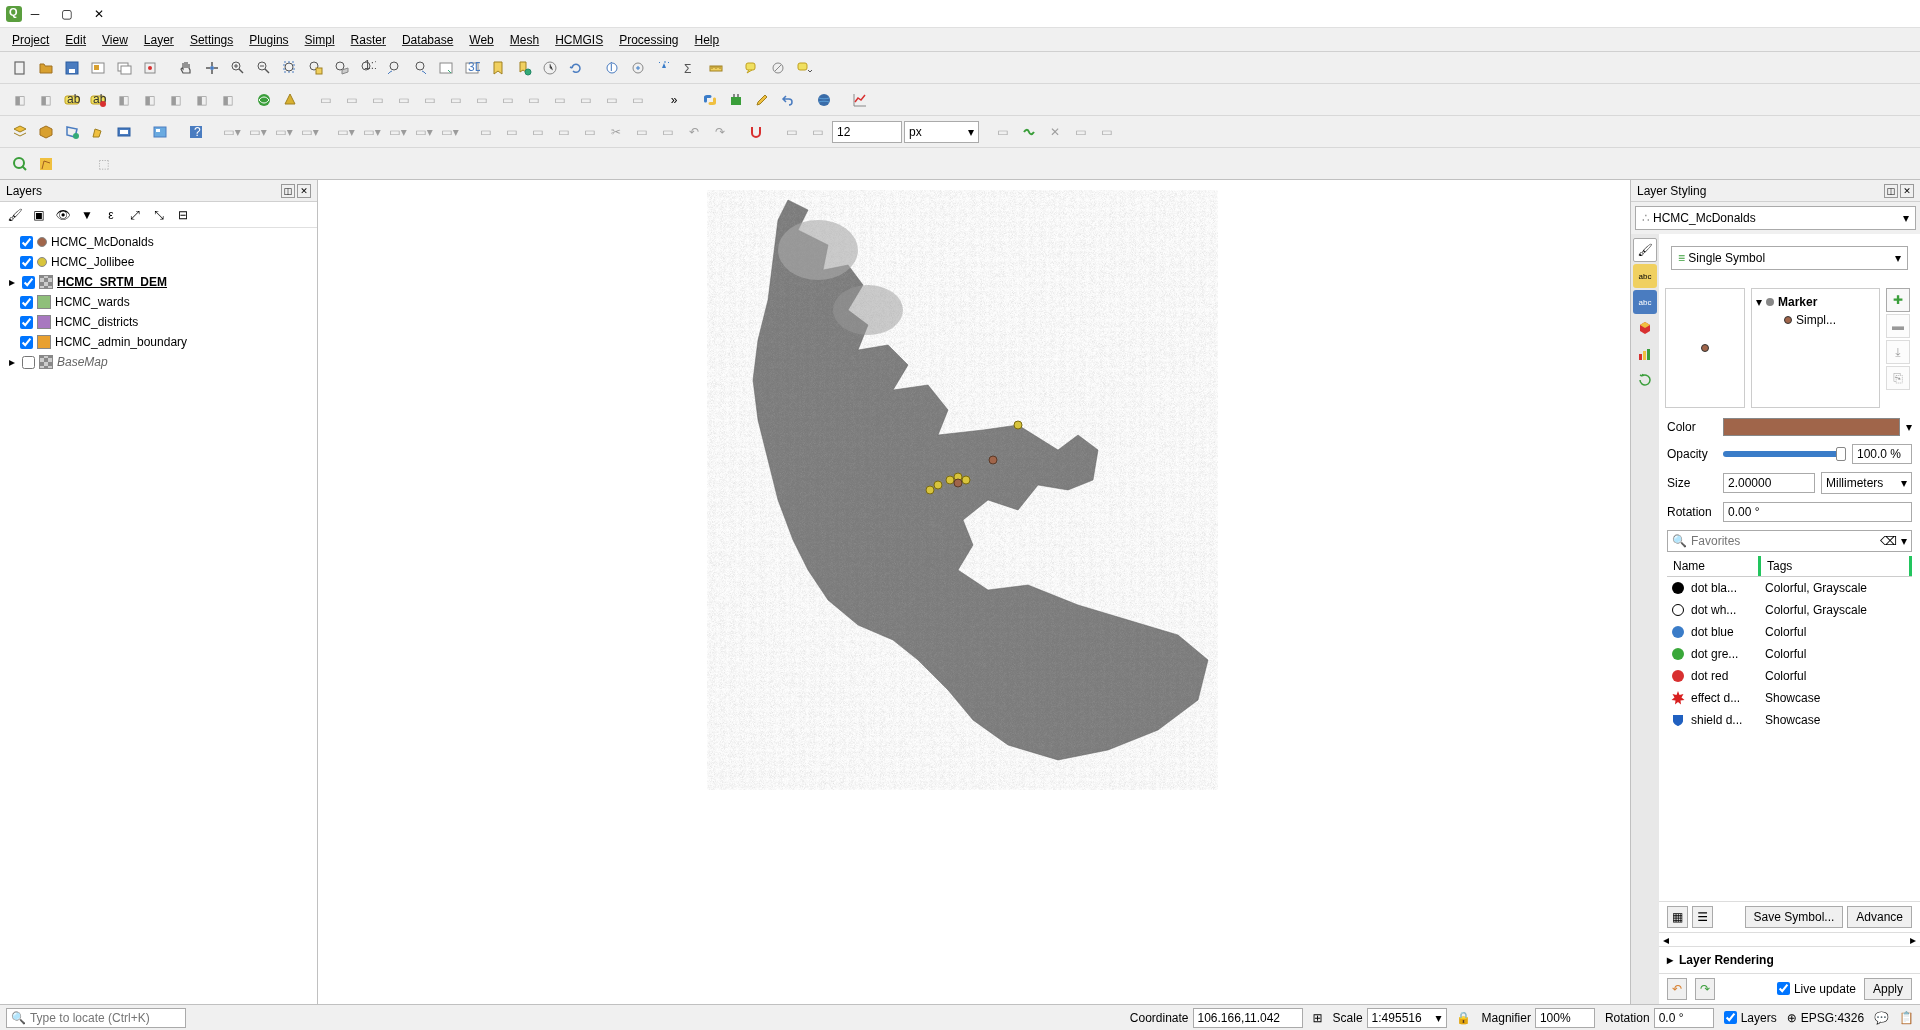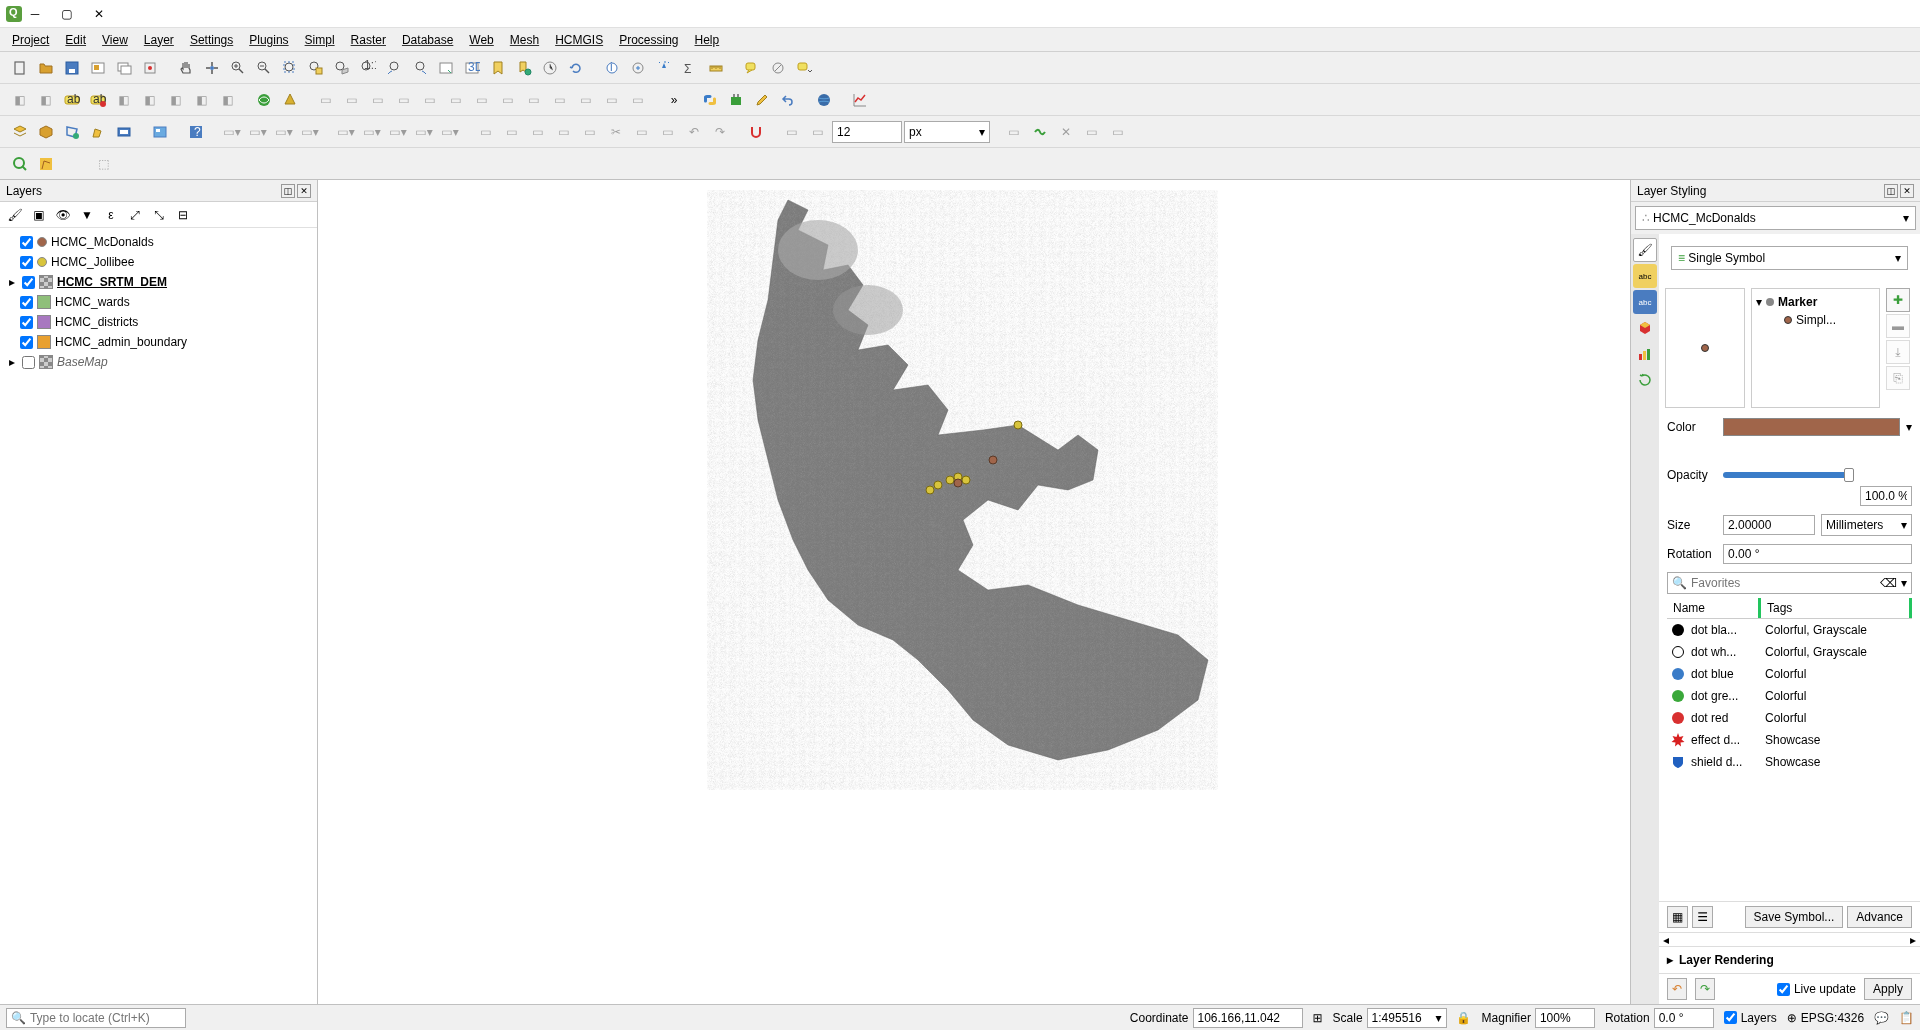--- a/index.html
+++ b/index.html
@@ -12,21 +12,21 @@
 .titlebar .winbtn { width: 14px; height: 14px; display: flex; align-items: center; justify-content: center; cursor: pointer; }
 .menubar { height: 24px; background: #f0f0f0; display: flex; align-items: center; padding: 0 4px; border-bottom: 1px solid #d0d0d0; }
 .menubar .mitem { padding: 2px 8px; cursor: pointer; }
 .menubar .mitem span { text-decoration: underline; text-decoration-color: #333; }
 .toolbar { height: 32px; background: #f0f0f0; display: flex; align-items: center; padding: 0 8px; gap: 2px; border-bottom: 1px solid #d8d8d8; }
 .toolbar.last { border-bottom: 1px solid #c0c0c0; }
 .tbtn { width: 24px; height: 24px; display: flex; align-items: center; justify-content: center; cursor: pointer; border-radius: 2px; position: relative; }
 .tbtn.disabled { opacity: 0.35; cursor: default; }
 .tsep { width: 8px; }
 .tspin { width: 70px; height: 22px; border: 1px solid #aaa; background: #fff; padding: 0 4px; display: flex; align-items: center; }
-.tsel { width: 86px; height: 22px; border: 1px solid #aaa; background: #fff; padding: 0 4px; display: flex; align-items: center; justify-content: space-between; }
+.tsel { width: 75px; height: 22px; border: 1px solid #aaa; background: #fff; padding: 0 4px; display: flex; align-items: center; justify-content: space-between; }
 .main { flex: 1; display: flex; overflow: hidden; }
 .leftpanel { width: 318px; background: #fff; border-right: 1px solid #c0c0c0; display: flex; flex-direction: column; }
 .panelhdr { height: 22px; background: #f0f0f0; border-bottom: 1px solid #d0d0d0; display: flex; align-items: center; padding: 0 6px; justify-content: space-between; }
 .panelhdr .pbtns { display: flex; gap: 2px; }
 .panelhdr .pbtn { width: 14px; height: 14px; border: 1px solid #999; font-size: 9px; display: flex; align-items: center; justify-content: center; cursor: pointer; }
 .layertb { height: 26px; display: flex; align-items: center; padding: 0 6px; gap: 6px; border-bottom: 1px solid #e0e0e0; }
 .ltbtn { width: 18px; height: 18px; cursor: pointer; display: flex; align-items: center; justify-content: center; }
 .layertree { flex: 1; padding: 4px 6px; overflow: auto; }
 .lnode { display: flex; align-items: center; height: 20px; gap: 4px; padding-left: 14px; }
 .lnode.group { padding-left: 0; }
@@ -52,21 +52,21 @@
 .tree2 { flex: 1; border: 1px solid #ccc; padding: 4px; }
 .tnode { display: flex; align-items: center; gap: 4px; cursor: pointer; height: 18px; }
 .tnode.child { padding-left: 28px; }
 .minibtns { width: 28px; display: flex; flex-direction: column; gap: 2px; }
 .minibtn { width: 24px; height: 24px; border: 1px solid #aaa; background: #f8f8f8; display: flex; align-items: center; justify-content: center; cursor: pointer; }
 .proprow { display: flex; align-items: center; padding: 4px 8px; gap: 6px; }
 .proprow label { width: 50px; }
 .colorswatch { flex: 1; height: 18px; background: #a0654a; border: 1px solid #888; cursor: pointer; }
 .slider { flex: 1; height: 6px; background: linear-gradient(to right, #3a7cc8 0%, #3a7cc8 100%); border-radius: 3px; position: relative; }
 .slider .thumb { position: absolute; right: 0; top: -4px; width: 10px; height: 14px; background: #fff; border: 1px solid #888; border-radius: 2px; }
-.numinput { width: 52px; height: 20px; border: 1px solid #aaa; padding: 0 4px; margin-top: 42px; }
+.numinput { width: 60px; height: 20px; border: 1px solid #aaa; padding: 0 4px; }
 .wideinput { width: 92px; height: 20px; border: 1px solid #aaa; padding: 0 4px; }
 .favsearch { margin: 4px 8px; height: 22px; border: 1px solid #aaa; background: #fff; display: flex; align-items: center; padding: 0 4px; gap: 4px; }
 .favsearch input { border: none; outline: none; flex: 1; }
 .favtable { flex: 1; margin: 0 8px; overflow: auto; }
 .favhdr { display: flex; border-bottom: 1px solid #ccc; }
 .favhdr .col { padding: 3px 6px; border-right: 3px solid #22c55e; }
 .favrow { display: flex; align-items: center; height: 22px; cursor: pointer; }
 .favrow .icon { width: 22px; display: flex; justify-content: center; }
 .favrow .dot { width: 12px; height: 12px; border-radius: 50%; }
 .favrow .n { width: 72px; padding-left: 2px; overflow: hidden; text-overflow: ellipsis; white-space: nowrap; }
@@ -748,21 +748,21 @@
             <span>▸</span>
           </div>
         <div class="rendercollapse">
           <span>▸</span>
           <span>Layer Rendering</span>
         </div>
         <div class="livebar">
           <div class="btn" style="padding:0 4px;color:#d88030">↶</div>
           <div class="btn" style="padding:0 4px;color:#3a9e3a">↷</div>
           <div style="flex:1"></div>
-          <label style="display:flex;align-items:center;gap:4px">
+          <label style="display:flex;align-items:flex-start;gap:4px">
               <input type="checkbox" checked="" style=""> 
               <span>Live update</span>
             </label>
           <div class="btn">
               <span>Apply</span>
             </div>
         </div>
       </div>
     </div>
   </div>

